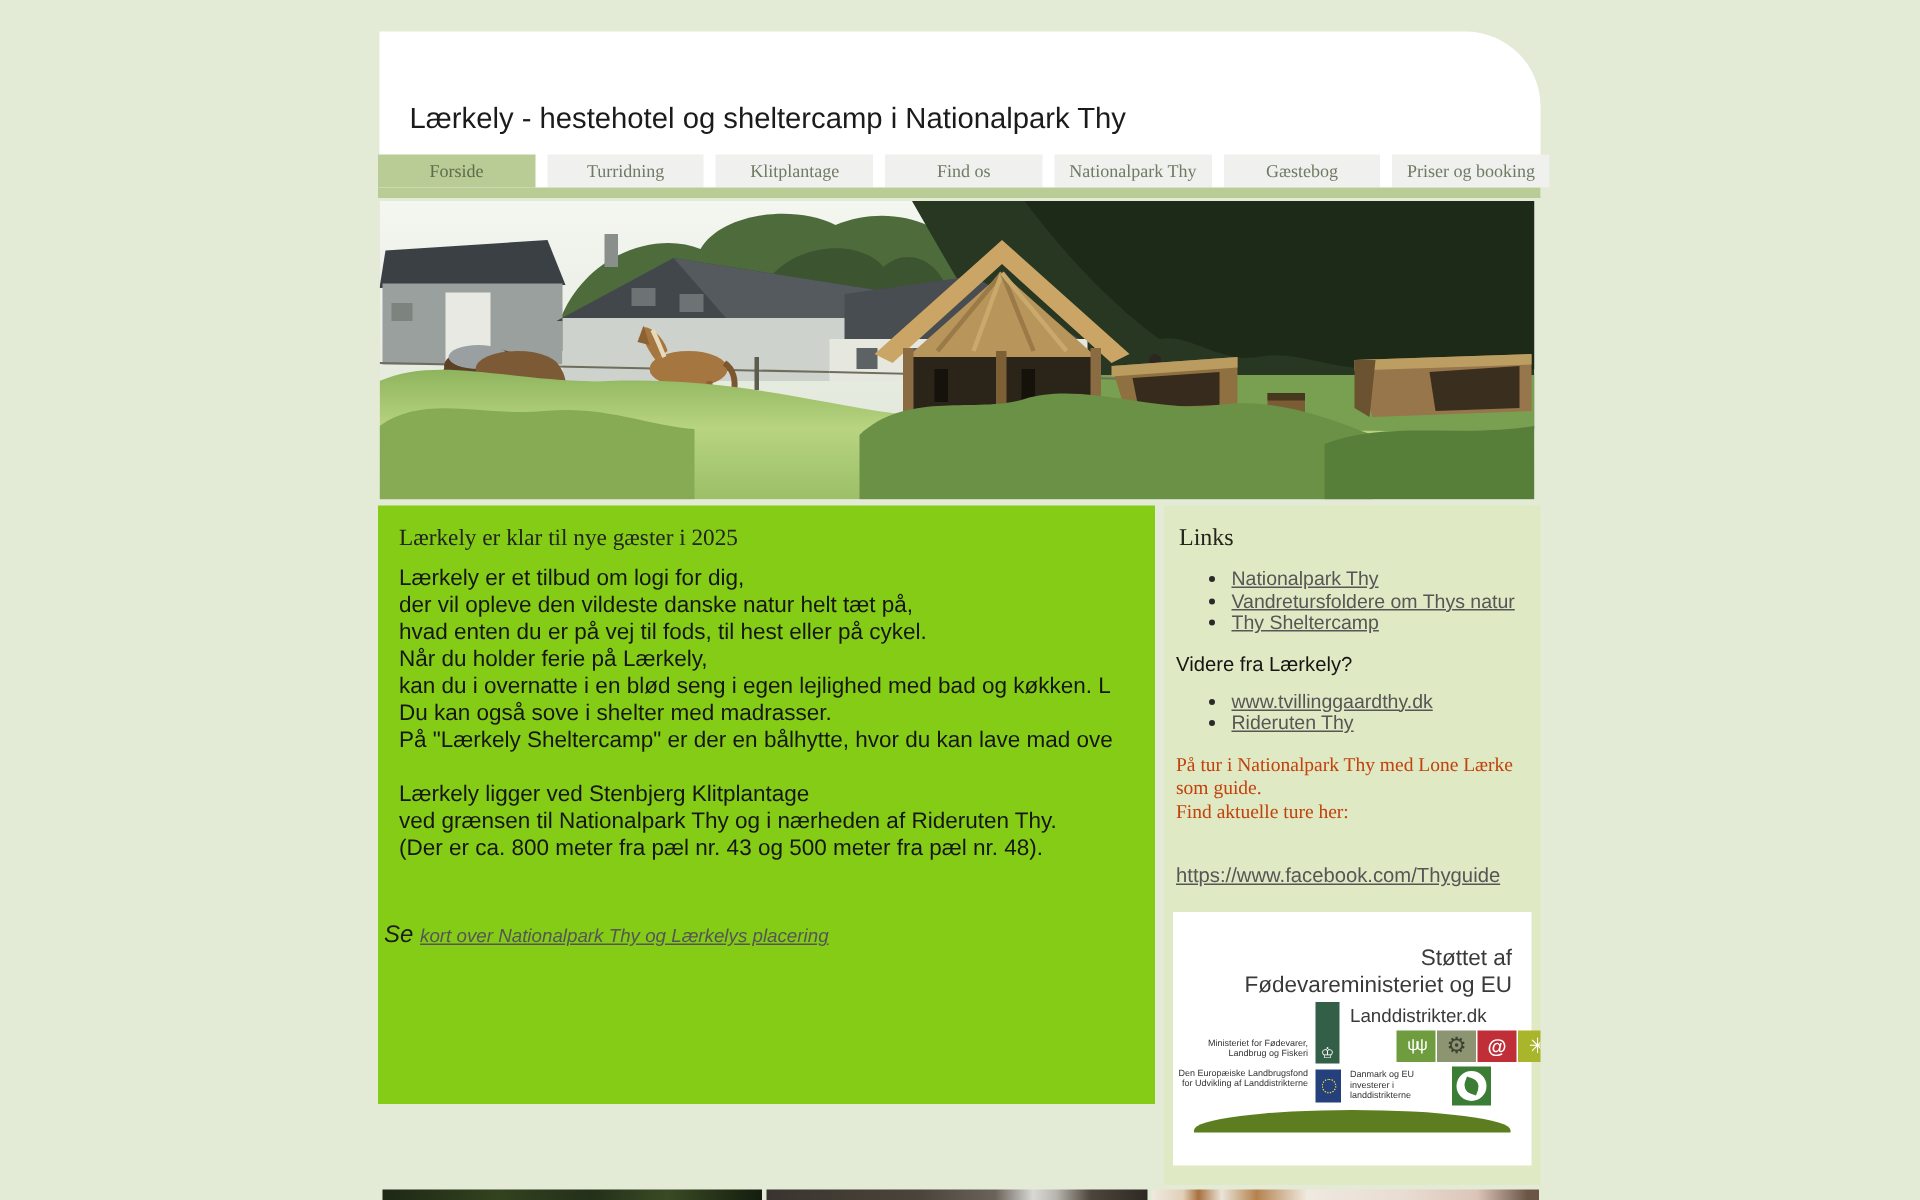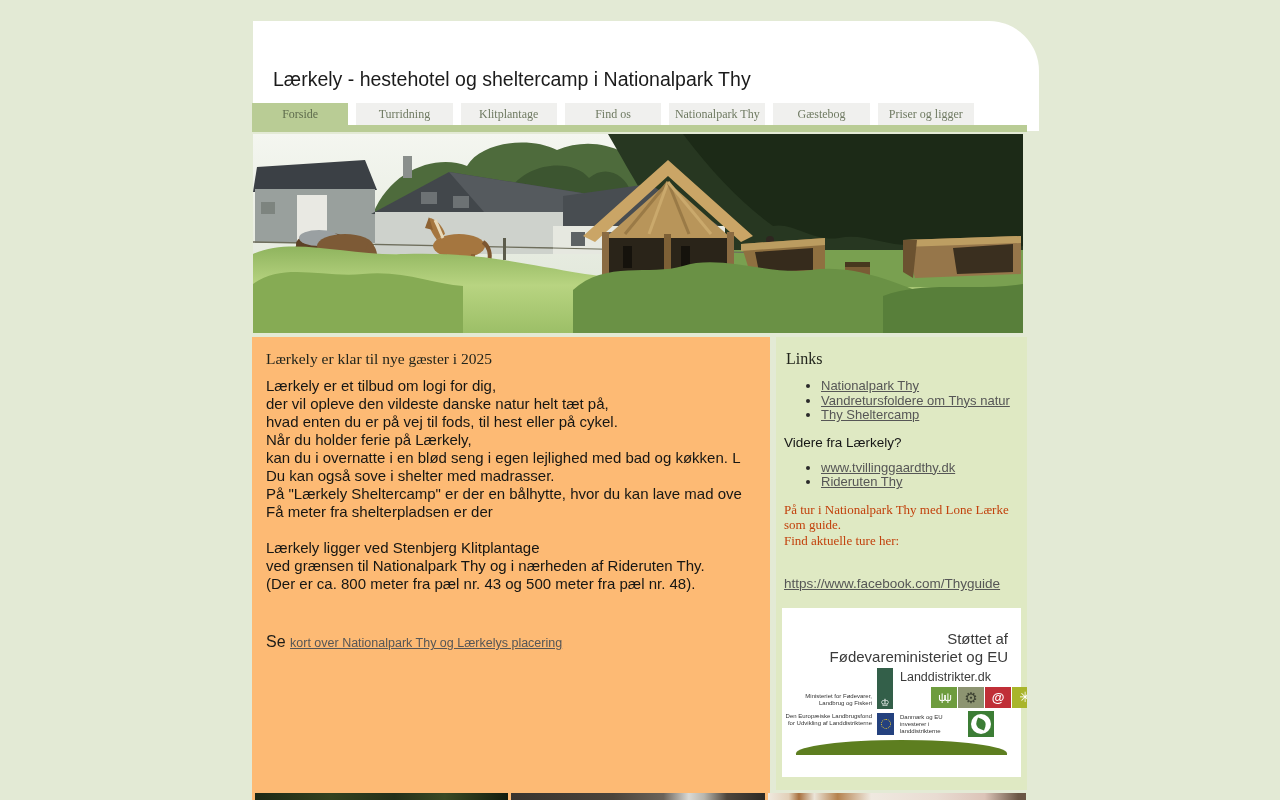--- a/index.html
+++ b/index.html
@@ -1,39 +1,39 @@
 <!DOCTYPE html>
 <html><head>
 <meta charset="utf-8">
 <style>
   html,body{margin:0;padding:0;}
   body{background:#e3ead5;font-family:"Liberation Sans",sans-serif;}
   .page{position:relative;width:1280px;height:800px;overflow:hidden;background:#e3ead5;}
 
   
-  .header{position:absolute;left:253px;top:21px;width:774px;height:110px;background:#ffffff;border-top-right-radius:50px;padding-left:12px;}
+  .header{position:absolute;left:253px;top:21px;width:774px;height:110px;background:#ffffff;border-top-right-radius:50px;}
   .site-title{position:absolute;left:20px;top:47px;font-size:19.5px;color:#1b1b1b;letter-spacing:0px;white-space:nowrap;}
 
   
-  .nav{position:absolute;left:252px;top:103px;width:722px;height:22px;display:flex;}
+  .nav{position:absolute;left:252px;top:103px;width:781px;height:22px;display:flex;}
   .tab{flex:1;height:22px;line-height:22px;text-align:center;font-family:"Liberation Serif",serif;font-size:12px;color:#6f7a62;background:#f0f0ee;cursor:pointer;overflow:hidden;white-space:nowrap;}
   .tab + .tab{margin-left:8px;}
   .tab.active{background:#b9cc95;color:#5e6b4d;}
   .nav-strip{position:absolute;left:252px;top:125px;width:775px;height:7px;background:#b9cc95;}
 
   
   .banner{position:absolute;left:253px;top:134px;width:770px;height:199px;overflow:hidden;}
 
   
-  .main-col{position:absolute;left:252px;top:337px;width:518px;height:464px;background:#fdba74;overflow:hidden;}
+  .main-col{position:absolute;left:252px;top:337px;width:518px;height:399px;background:#84cc16;overflow:hidden;}
   .main-heading{margin:13px 0 0 14px;font-family:"Liberation Serif",serif;font-size:15.5px;color:#22251c;white-space:nowrap;overflow:hidden;}
   .para{margin:9px 0 0 14px;}
   .para.gap{margin-top:18px;}
   .ln{font-size:15px;height:18px;line-height:18px;color:#161613;white-space:nowrap;overflow:hidden;}
-  .see-line{margin:40px 0 0 14px;white-space:nowrap;}
+  .see-line{margin:40px 0 0 4px;white-space:nowrap;font-style:italic;}
   .see-prefix{font-size:16px;color:#1c1c18;}
   .map-link{font-size:12.5px;color:#565656;text-decoration:underline;cursor:pointer;}
 
   
   .sidebar{position:absolute;left:776px;top:337px;width:251px;height:453px;background:#dfe9c3;overflow:hidden;}
   .links-heading{margin:13px 0 0 10px;font-family:"Liberation Serif",serif;font-size:16px;color:#22251c;}
   .side-list{margin:11px 0 0 0;padding-left:45px;list-style:disc;}
   .side-list li{font-size:13px;line-height:14.5px;color:#2a2a2a;}
   .side-link{color:#565656;text-decoration:underline;cursor:pointer;}
   .more-heading{margin:12px 0 0 8px;font-size:13.5px;color:#151515;}
@@ -77,21 +77,21 @@
     <div class="site-title">Lærkely - hestehotel og sheltercamp i Nationalpark Thy</div>
   </div>
 
   <div class="nav">
     <div class="tab active">Forside</div>
     <div class="tab">Turridning</div>
     <div class="tab">Klitplantage</div>
     <div class="tab">Find os</div>
     <div class="tab">Nationalpark Thy</div>
     <div class="tab">Gæstebog</div>
-    <div class="tab">Priser og ligger</div>
+    <div class="tab">Priser og booking</div>
   </div>
   <div class="nav-strip"></div>
 
   <div class="banner">
     <svg width="770" height="199" viewBox="0 0 770 199" preserveAspectRatio="none">
       <defs>
         <linearGradient id="sky" x1="0" y1="0" x2="0" y2="1">
           <stop offset="0" stop-color="#f4f6f0"></stop>
             <stop offset="1" stop-color="#dde4d5"></stop>
         </linearGradient>
@@ -193,21 +193,20 @@
   <div class="main-col">
     <div class="main-heading">Lærkely er klar til nye gæster i 2025</div>
     <div class="para">
       <div class="ln">Lærkely er et tilbud om logi for dig,</div>
       <div class="ln">der vil opleve den vildeste danske natur helt tæt på,</div>
       <div class="ln">hvad enten du er på vej til fods, til hest eller på cykel.</div>
       <div class="ln">Når du holder ferie på Lærkely,</div>
       <div class="ln">kan du i overnatte i en blød seng i egen lejlighed med bad og køkken. L</div>
       <div class="ln">Du kan også sove i shelter med madrasser.</div>
       <div class="ln">På "Lærkely Sheltercamp" er der en bålhytte, hvor du kan lave mad ove</div>
-      <div class="ln">Få meter fra shelterpladsen er der</div>
     </div>
     <div class="para gap">
       <div class="ln">Lærkely ligger ved Stenbjerg Klitplantage</div>
       <div class="ln">ved grænsen til Nationalpark Thy og i nærheden af Rideruten Thy.</div>
       <div class="ln">(Der er ca. 800 meter fra pæl nr. 43 og 500 meter fra pæl nr. 48).</div>
     </div>
     <div class="see-line">
       <span class="see-prefix">Se</span>
       <a class="map-link">kort over Nationalpark Thy og Lærkelys placering</a>
     </div>

